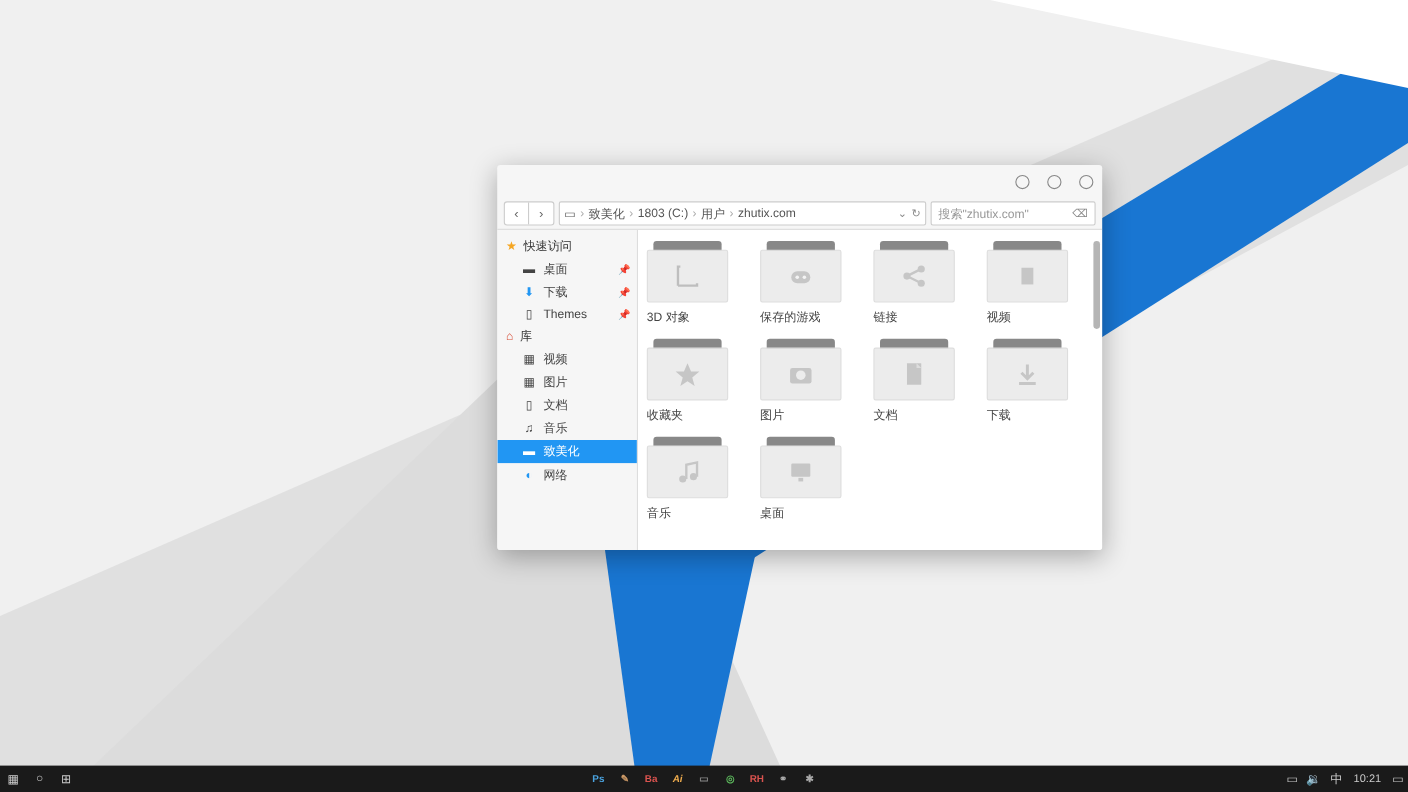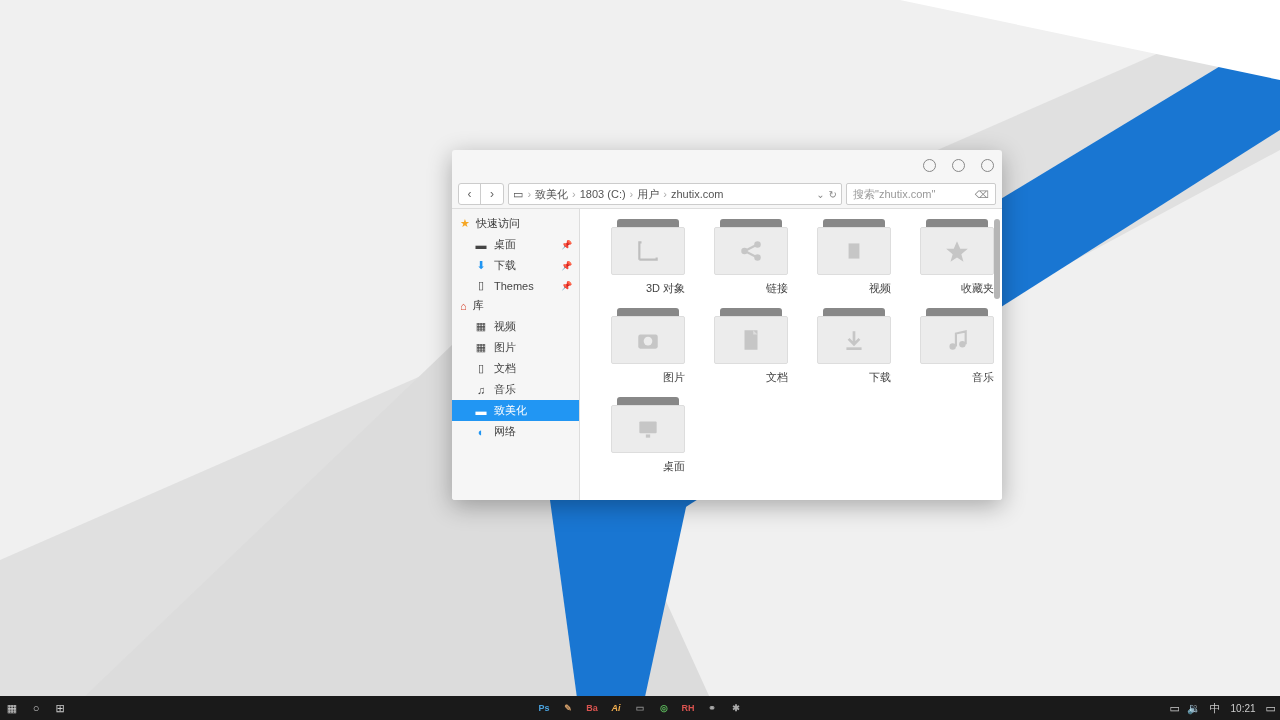--- a/index.html
+++ b/index.html
@@ -29,21 +29,21 @@
 .side-header { display: flex; align-items: center; padding: 3px 8px; gap: 6px; color: #333; }
 .side-header.quick .ico { color: #f5a623; }
 .side-header.lib .ico { color: #d64933; }
 .side-item { display: flex; align-items: center; padding: 3px 8px 3px 22px; gap: 6px; color: #444; cursor: pointer; position: relative; }
 .side-item.selected { background: #2196F3; color: #fff; }
 .side-item .pin { position: absolute; right: 6px; font-size: 9px; color: #999; }
 .side-item .ico { width: 14px; display: inline-flex; justify-content: center; font-size: 11px; }
 
 .content { flex: 1; background: #fff; padding: 10px 8px; overflow-y: auto; position: relative; }
 .grid { display: grid; grid-template-columns: repeat(4, 1fr); gap: 12px 6px; }
-.folder { display: flex; flex-direction: column; align-items: flex-end; cursor: pointer; }
+.folder { display: flex; flex-direction: column; align-items: flex-start; cursor: pointer; }
 .folder-icon { width: 74px; height: 56px; position: relative; }
 .folder-tab { position: absolute; top: 0; left: 6px; right: 6px; height: 10px; background: #888; border-radius: 3px 3px 0 0; }
 .folder-body { position: absolute; top: 8px; left: 0; right: 0; bottom: 0; background: #ececec; border: 1px solid #ddd; border-radius: 2px; display: flex; align-items: center; justify-content: center; }
 .folder-body.orange { background: #f57c00; border-color: #e56700; }
 .folder-body svg { width: 26px; height: 26px; opacity: 0.45; }
 .folder-body.orange svg { opacity: 1; }
 .folder-label { font-size: 11px; color: #444; margin-top: 6px; text-align: center; }
 
 .scrollbar { position: absolute; right: 2px; top: 10px; bottom: 10px; width: 6px; }
 .scroll-thumb { position: absolute; top: 0; width: 6px; height: 80px; background: #b5b5b5; border-radius: 3px; }
@@ -166,20 +166,33 @@
                 </svg>
       </div>
     </div>
     <div class="folder-label">3D 对象</div>
           </div>
           <div class="folder">
     <div class="folder-icon">
       <div class="folder-tab"></div>
       <div class="folder-body ">
         <svg viewBox="0 0 24 24">
+                  <rect x="4" y="8" width="16" height="10" rx="5" fill="#999"></rect>
+                  <circle cx="9" cy="13" r="1.5" fill="#fff"></circle>
+                  <circle cx="15" cy="13" r="1.5" fill="#fff"></circle>
+                </svg>
+      </div>
+    </div>
+    <div class="folder-label">保存的游戏</div>
+          </div>
+          <div class="folder">
+    <div class="folder-icon">
+      <div class="folder-tab"></div>
+      <div class="folder-body ">
+        <svg viewBox="0 0 24 24">
                   <circle cx="6" cy="12" r="3" fill="#999"></circle>
                   <circle cx="18" cy="6" r="3" fill="#999"></circle>
                   <circle cx="18" cy="18" r="3" fill="#999"></circle>
                   <line x1="8" y1="11" x2="16" y2="7" stroke="#999" stroke-width="2"></line>
                   <line x1="8" y1="13" x2="16" y2="17" stroke="#999" stroke-width="2"></line>
                 </svg>
       </div>
     </div>
     <div class="folder-label">链接</div>
           </div>

